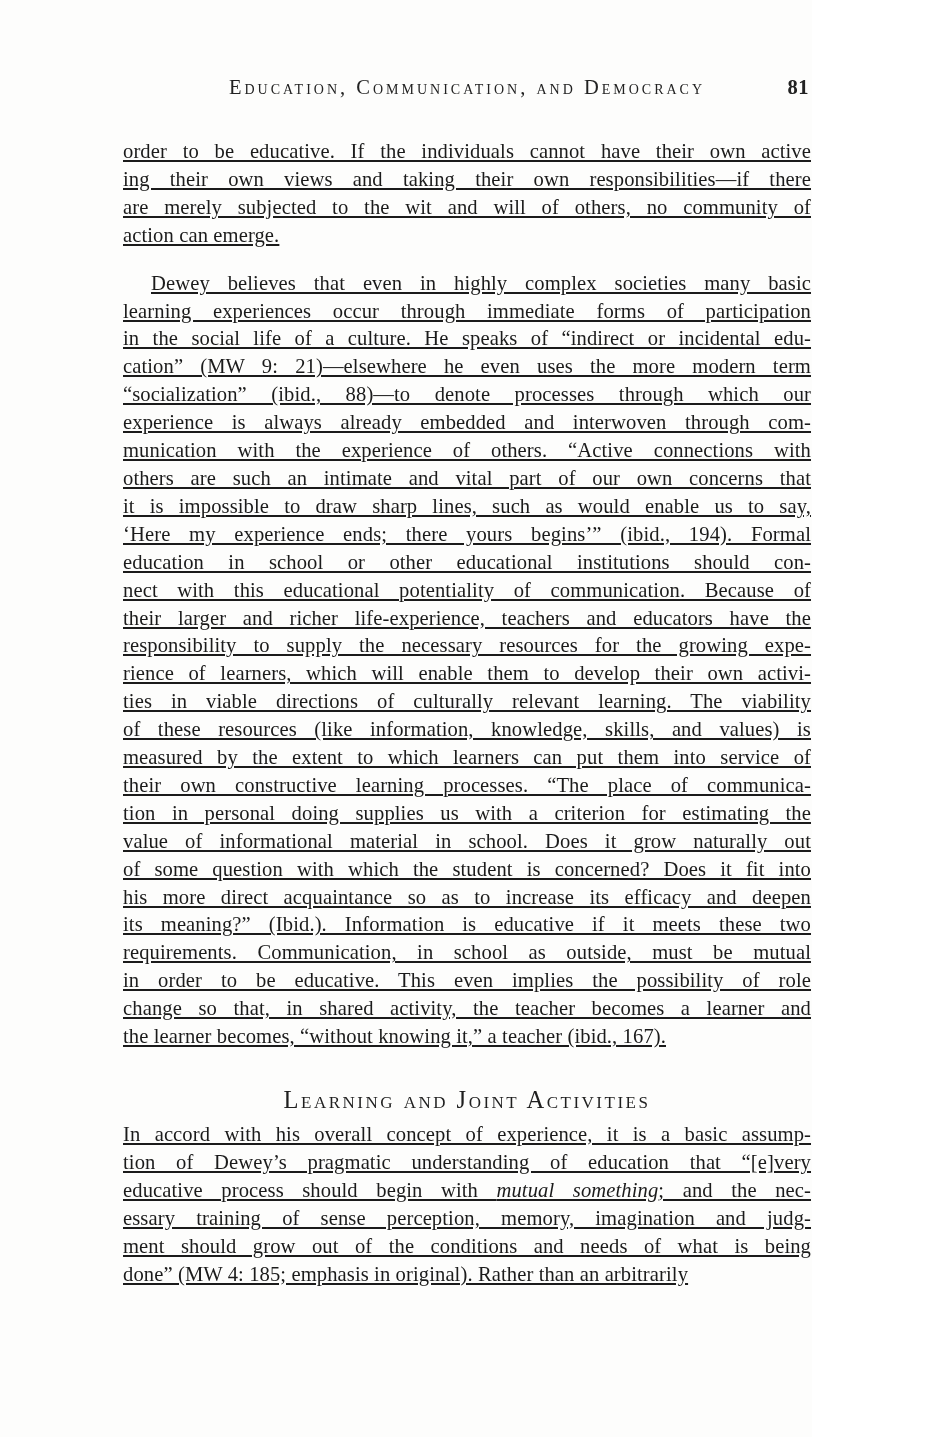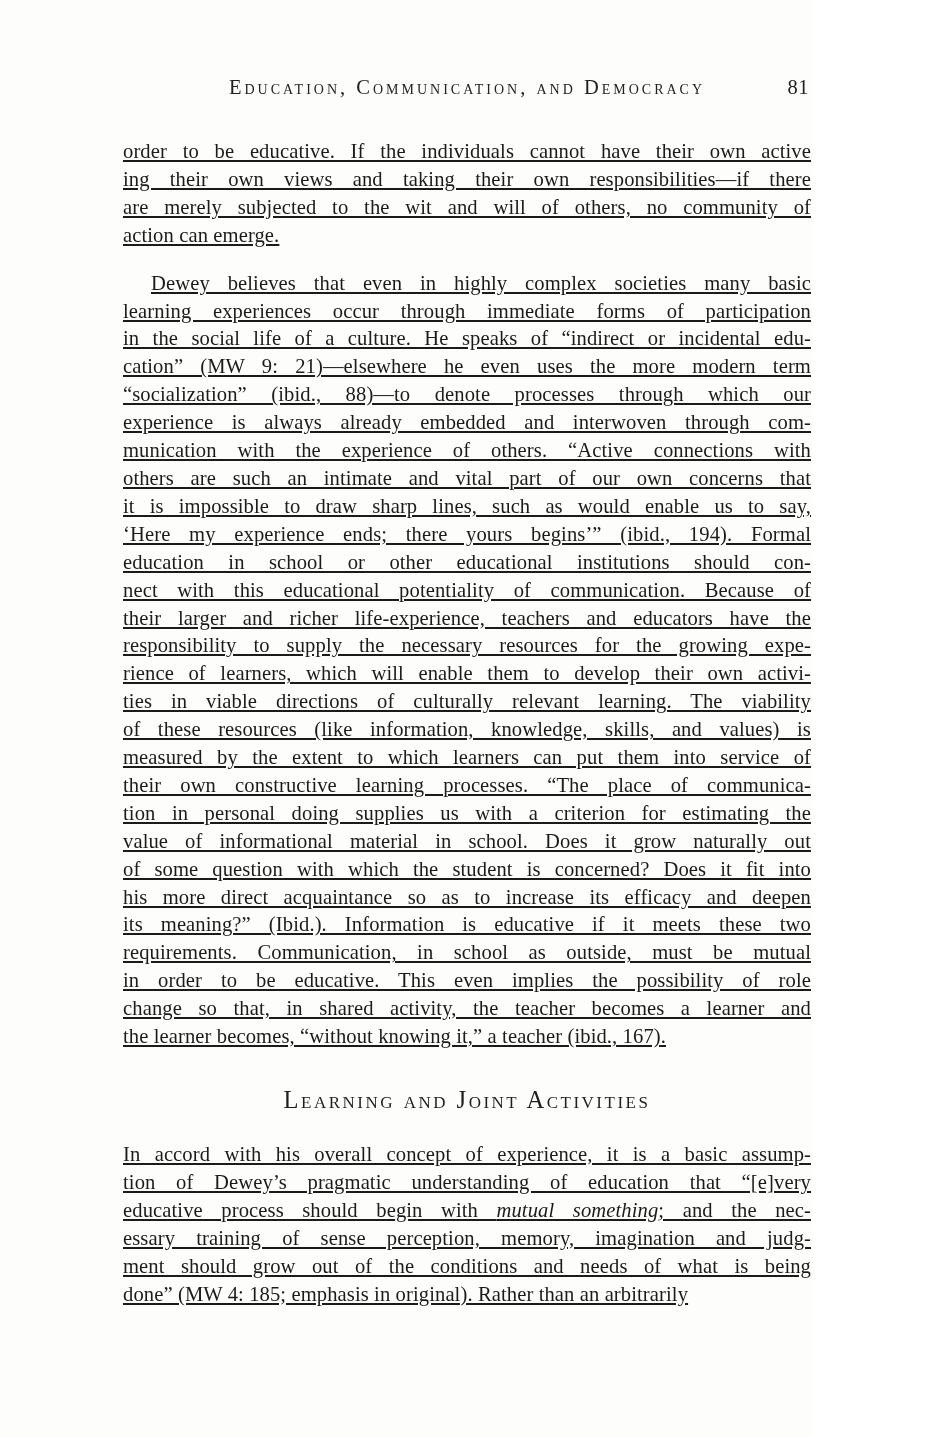--- a/index.html
+++ b/index.html
@@ -29,20 +29,21 @@
     white-space: nowrap;
   }
   .folio {
     position: absolute;
     right: 2px;
     top: 0;
     font-variant: normal;
     letter-spacing: 0.5px;
     font-size: 20.5px;
     color: #222222;
+    font-weight: bold;
   }
   .page-body {
     position: absolute;
     left: 123px;
     top: 138px;
     width: 688px;
   }
   .paragraph {
     margin: 0;
   }
@@ -60,21 +61,21 @@
   }
   .line.indent {
     text-indent: 28px;
     margin-top: 20px;
   }
   em {
     font-style: italic;
   }
   .section-heading {
     margin-top: 34px;
-    margin-bottom: 26px;
+    margin-bottom: 6px;
     text-align: center;
     font-variant: small-caps;
     font-size: 24.5px;
     line-height: 30px;
     letter-spacing: 2.5px;
     color: #1f1f1f;
   }
 </style>
 </head>
 <body>

